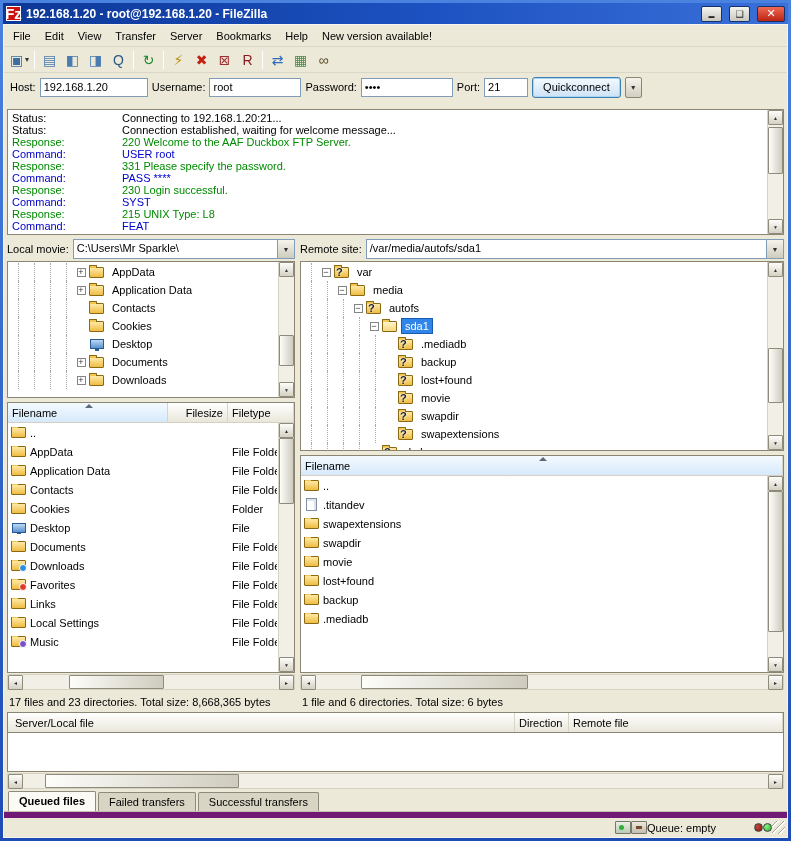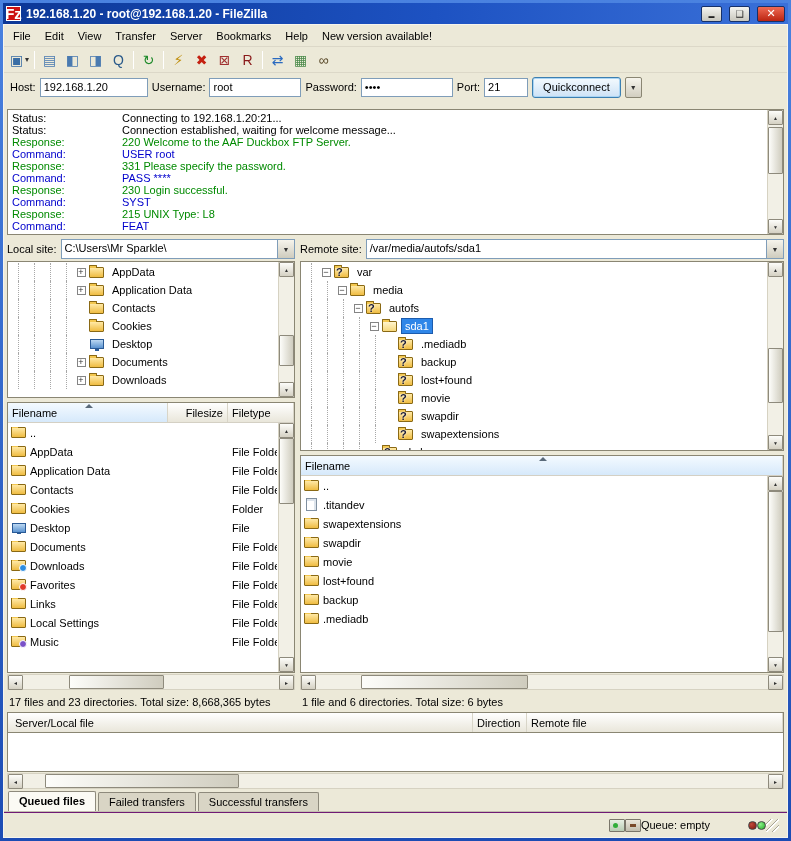--- a/index.html
+++ b/index.html
@@ -81,21 +81,21 @@
   .sb-thumb{position:absolute;background:linear-gradient(90deg,#fdfdfa,#cfccbe);border:1px solid #8e8a7c;border-radius:1px}
   .vscroll .sb-thumb{left:0;width:15px}
   .hscroll .sb-thumb{top:0;height:14px}
   .status-line{height:21px;display:flex;align-items:center;padding:2px 2px 0;white-space:nowrap;overflow:hidden;flex:none}
   .queue{flex:none;margin:1px 3px 0;display:flex;flex-direction:column}
   .qhdr{height:20px;display:flex;border:1px solid #8a8673;border-bottom:none;background:linear-gradient(#ffffff,#e9e6da)}
   .qbody{height:40px;background:#fff;border:1px solid #8a8673}
   .tabsbar{height:23px;display:flex;align-items:flex-end;padding:2px 4px 0;gap:2px;flex:none}
   .tab{padding:3px 10px 4px;border:1px solid #8e8a7c;border-bottom:none;background:#d9d5c5;border-radius:2px 2px 0 0}
   .tab.active{background:#fbfaf4;font-weight:bold;padding-bottom:5px}
-  .statusbar{height:25px;flex:none;border-top:1px solid #701a75;box-shadow:0 -1px 0 #c4c0b0;display:flex;align-items:center;padding:0 8px;}
+  .statusbar{height:25px;flex:none;border-top:6px solid #701a75;box-shadow:0 -1px 0 #c4c0b0;display:flex;align-items:center;padding:0 2px;}
   .sb-spacer{flex:1}
   .mini-icon{width:16px;height:13px;border:1px solid #7a766a;border-radius:1px;position:relative;flex:none}
   .mini-icon.net{background:linear-gradient(#e8f0e4,#b9ccb4)}
   .mini-icon.net::after{content:"";position:absolute;left:3px;top:3px;width:5px;height:5px;background:#2fae3a;border-radius:50%}
   .mini-icon.act{background:linear-gradient(#ece8dc,#c2beae)}
   .mini-icon.act::after{content:"";position:absolute;left:4px;top:4px;width:6px;height:3px;background:#7a4a2a}
   .led{width:9px;height:9px;border-radius:50%;border:1px solid #444;flex:none}
   .led.red{background:radial-gradient(circle at 35% 35%,#c04a3a,#7c140c)}
   .led.green{background:radial-gradient(circle at 35% 35%,#8af08a,#22aa22)}
   .grip{width:13px;height:13px;flex:none;background:repeating-linear-gradient(135deg,transparent 0 3px,#a8a494 3px 4px,#fff 4px 5px)}
@@ -228,21 +228,21 @@
       <div class="vscroll scroll" style="top:0;bottom:0">
           <div class="sb-btn a1">▲</div>
           <div class="sb-thumb" style="top: calc(2% + 14.4px); height: calc(50% - 15px);"></div>
           <div class="sb-btn a2">▼</div>
         </div>
     </div>
 
     <div class="main">
       <div class="pane local">
         <div class="site-row">
-          <span>Local site:</span>
+          <span>Local movie:</span>
           <div class="combo">
             <span class="combo-text">C:\Users\Mr Sparkle\</span>
             <span class="combo-btn"></span>
           </div>
         </div>
         <div class="treebox">
           <div id="local-tree">
               <div class="tree-row">
                 <span class="guide"></span>
                 <span class="guide"></span>
@@ -631,21 +631,21 @@
             <div class="sb-btn a1">◄</div>
             <div class="sb-thumb" style="left: calc(10% + 12px); width: calc(37% - 11.1px);"></div>
             <div class="sb-btn a2">►</div>
           </div>
         <div class="status-line">1 file and 6 directories. Total size: 6 bytes</div>
       </div>
     </div>
 
     <div class="queue">
       <div class="qhdr" id="queue-header">
-          <div class="hcell" style="width: 465px; padding-left: 7px;">Server/Local file</div>
+          <div class="hcell" style="width: 507px; padding-left: 7px;">Server/Local file</div>
           <div class="hcell" style="width: 54px;">Direction</div>
           <div class="hcell" style="flex: 1 1 0%;">Remote file</div>
         </div>
       <div class="qbody"></div>
       <div class="hscroll scroll">
           <div class="sb-btn a1">◄</div>
           <div class="sb-thumb" style="left: calc(3% + 14.1px); width: calc(26% - 7.8px);"></div>
           <div class="sb-btn a2">►</div>
         </div>
     </div>

